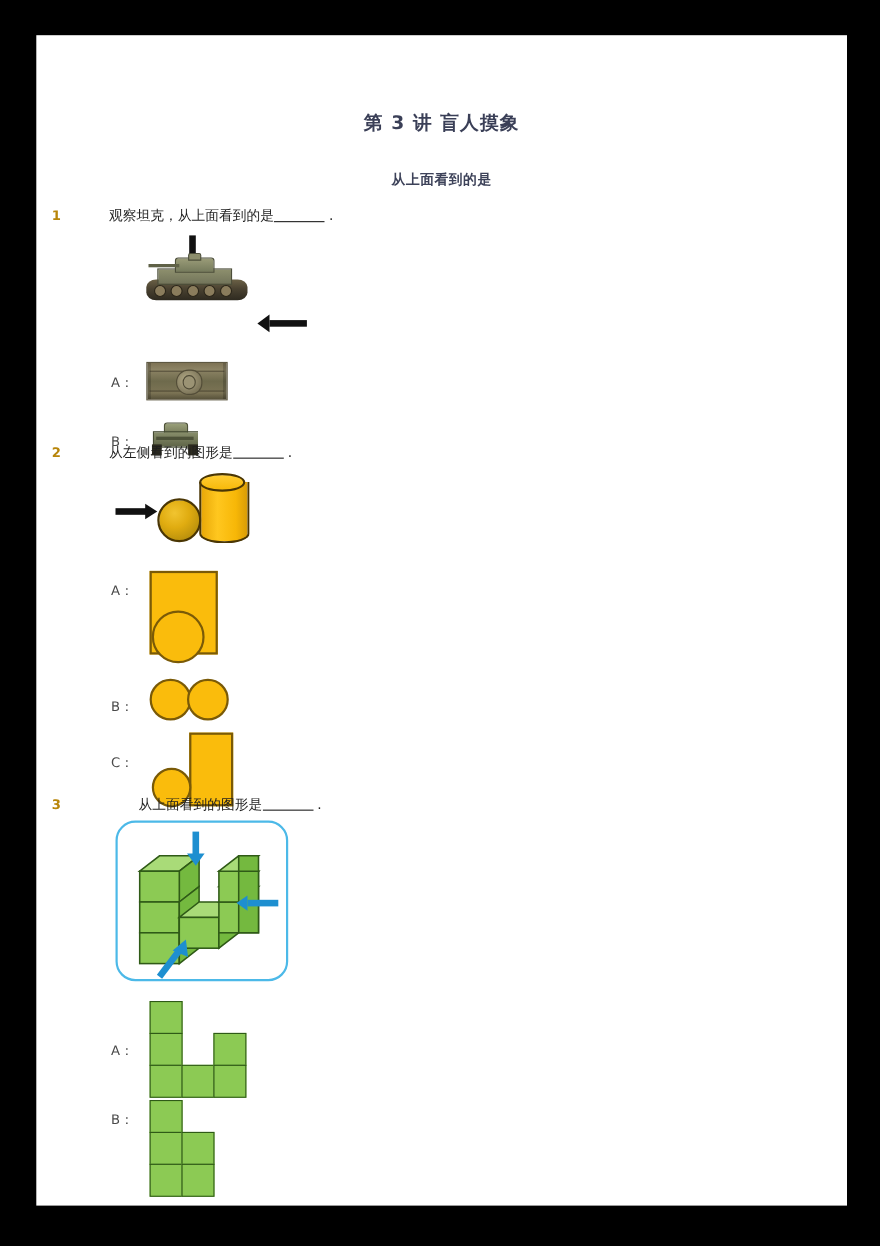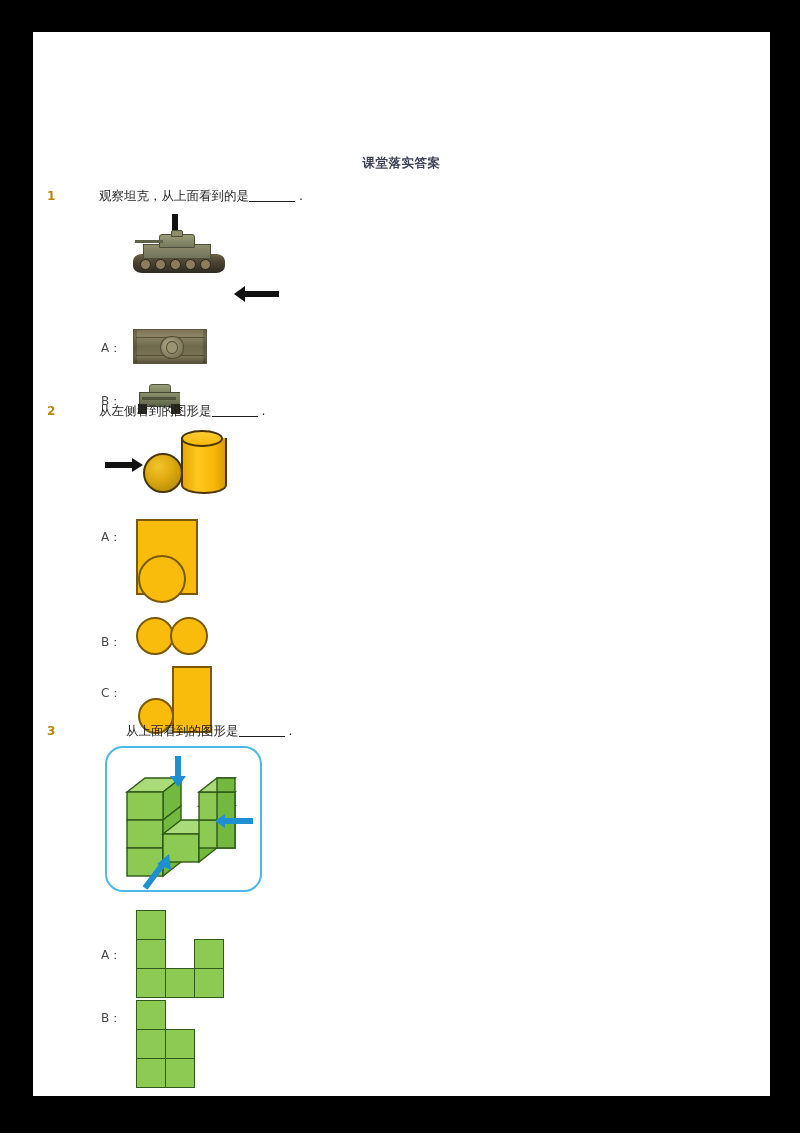--- a/index.html
+++ b/index.html
@@ -242,21 +242,22 @@
     background: #8cca54;
     border: 1.5px solid #2f5a17;
     box-sizing: border-box;
   }
 </style>
 </head>
 <body>
 
 <div id="page">
 
-  <div class="doc-subtitle">课堂落实答案</div>
+  <div class="doc-title">第 3 讲  盲人摸象</div>
+  <div class="doc-subtitle">从上面看到的是</div>
 
   <div class="q-num" style="left:14px; top:157px;">1</div>
   <div class="q-text" style="left:66px; top:156px;">
     <span>观察坦克，从上面看到的是</span><span class="q-blank"></span>
     <span>.</span>
   </div>
 
   <div class="tank-scene" style="left:75px; top:182px; width:190px; height:70px;">
 
     <div class="arrow-blk" style="left:64px; top:0px; width:6px; height:28px;"></div>

